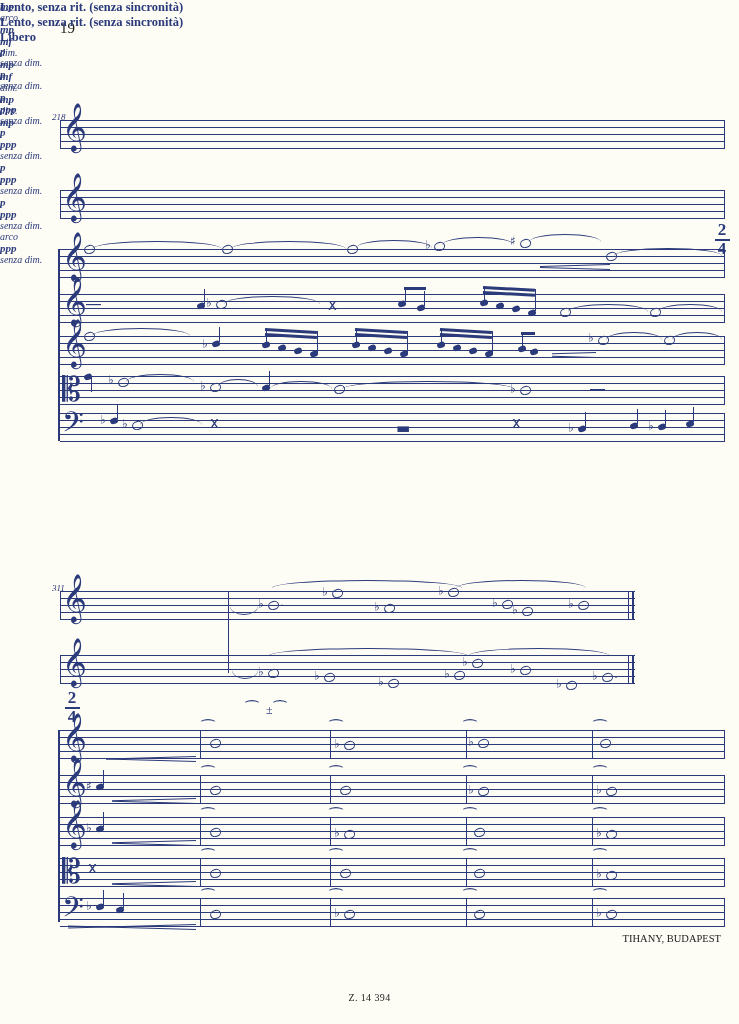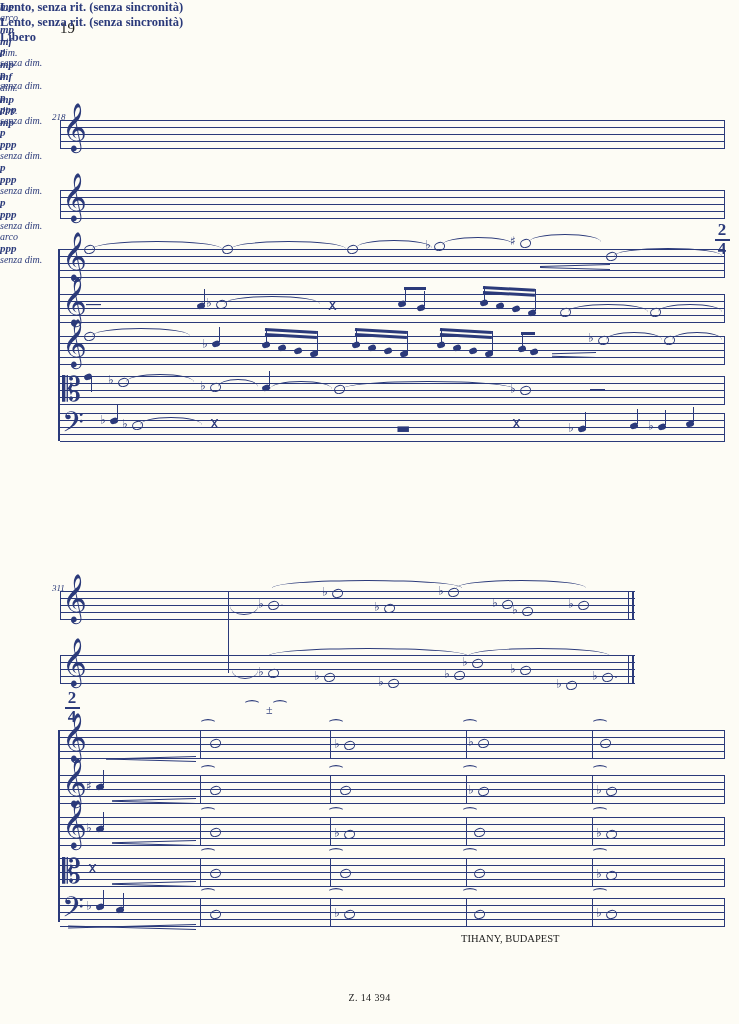--- a/index.html
+++ b/index.html
@@ -169,20 +169,21 @@
     font-family: "DejaVu Sans", sans-serif;
     font-size: 15px;
     color: #2b3a7a;
     line-height: 1;
   }
   .colophon {
     position: absolute;
     color: #1c1c1c;
     font-family: "Liberation Serif", serif;
     font-size: 10.5px;
+    text-align: right;
     line-height: 1.35;
   }
   .platenum {
     position: absolute;
     color: #1c1c1c;
     font-family: "Liberation Serif", serif;
     font-size: 10px;
     letter-spacing: .4px;
   }
 </style>

